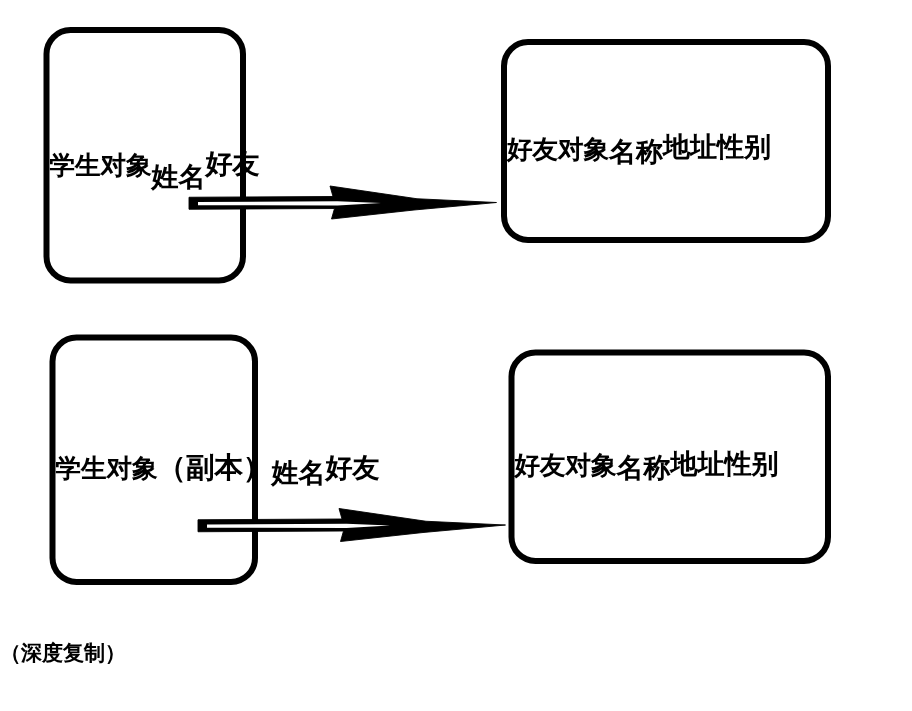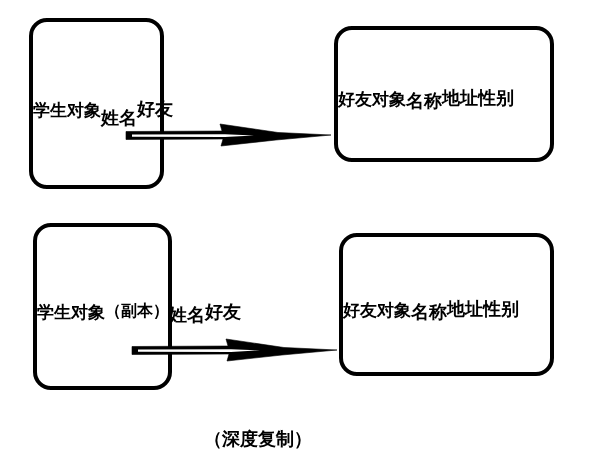--- a/index.html
+++ b/index.html
@@ -75,21 +75,21 @@
   #student-box-2 {
     left: 33px; top: 223px;
     width: 139px; height: 167px;
     border-radius: 18px;
   }
   #student-box-2 .node-title {
     font-size: 17px;
     margin-top: 11px;
   }
   #student-box-2 .node-sub {
-    font-size: 16px;
+    font-size: 19px;
     font-weight: bold;
     color: #000000;
     white-space: nowrap;
     margin-top: 10px;
   }
   #student-box-2 .node-field {
     font-size: 18px;
   }
   #student-box-2 .f1 { margin-top: 17px; }
   #student-box-2 .f2 { margin-top: 10px; }
@@ -117,22 +117,21 @@
   }
   #arrow-1 { left: 126px; top: 118px; }
   #arrow-2 { left: 132px; top: 333px; }
 
   
   #caption {
     position: absolute;
     left: 0;
     top: 427px;
     width: 516px;
-    text-align: center;
-    font-size: 18px;
+    font-size: 14px;
     font-weight: bold;
     color: #000000;
   }
 </style>
 </head>
 <body>
 
 <div id="canvas">
 
   <div class="node-box" id="student-box-1">

